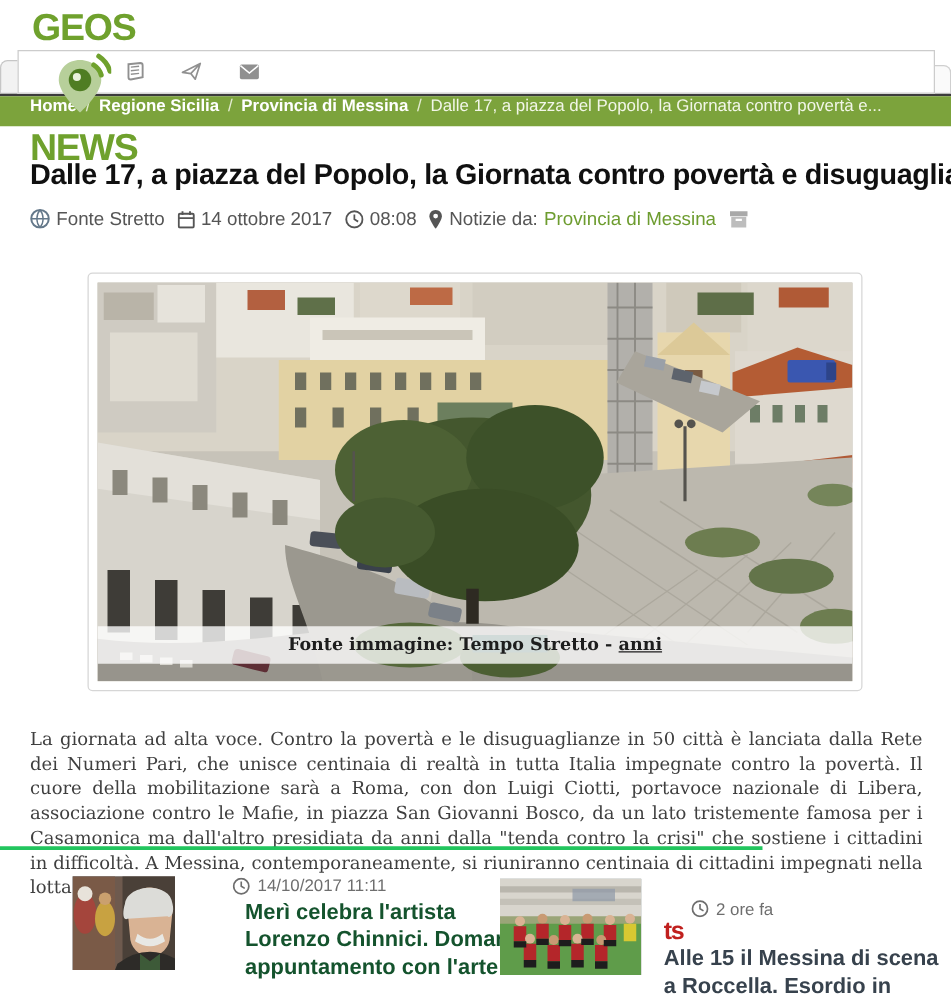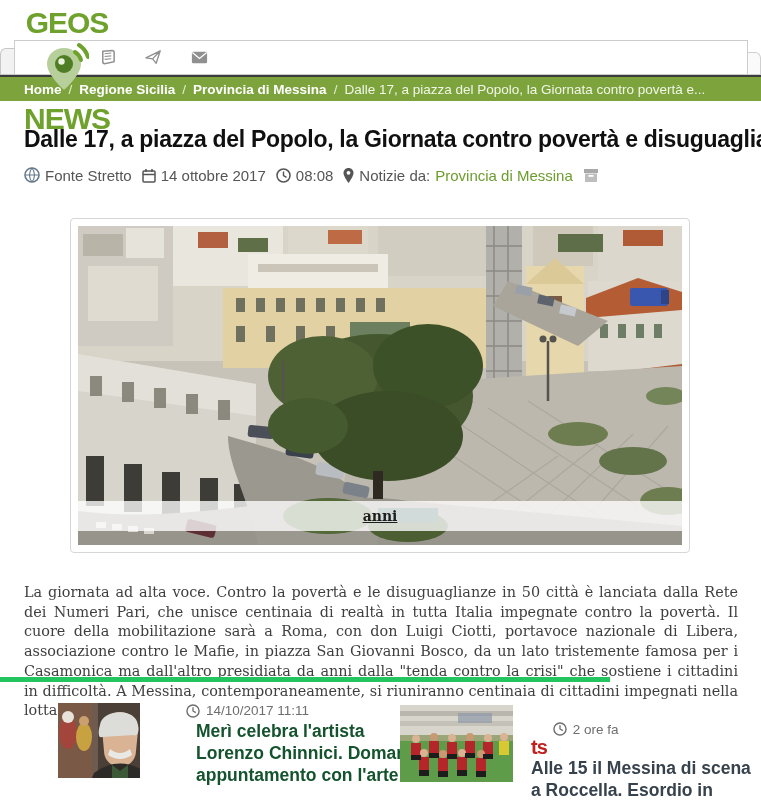--- a/index.html
+++ b/index.html
@@ -24,21 +24,21 @@
   .toolbar { position:absolute; left:14px; top:40px; width:734px; height:35px;
     background:#fff; border:1px solid #cccccc; display:flex; align-items:center;
     padding-left:38px; gap:29px; z-index:2; }
   .tool-icon { width:17px; height:17px; display:inline-flex; align-items:center;
     justify-content:center; cursor:pointer; }
 
   
   .dark-rule { position:absolute; left:0; top:75px; width:761px; height:2px;
     background:#3c3c3c; }
   .breadcrumb { position:absolute; left:0; top:77px; width:761px; height:24px;
-    display:flex; align-items:center; padding:0 10px 0 24px;
+    display:flex; align-items:flex-start; padding:0 10px 0 24px;
     font-size:13.5px; color:#fff; white-space:nowrap; overflow:hidden; }
   .crumb-link { font-weight:700; color:#fff; cursor:pointer; }
   .crumb-sep { margin:0 7px; color:#e4ecd2; font-weight:400; }
   .crumb-current { font-weight:400; color:#f2f6e8; }
 
   
   .article-title { position:absolute; left:24px; top:126px; width:715px;
     font-size:23px; font-weight:800; color:#101010; letter-spacing:-0.3px;
     white-space:nowrap; }
   .meta-row { position:absolute; left:24px; top:165px; width:715px; height:20px;
@@ -58,21 +58,21 @@
     font-size:14px; color:#1d1d1d; gap:5px; }
   .photo-caption a { color:#1d1d1d; text-decoration:underline; cursor:pointer; }
 
   
   .article-body { position:absolute; left:24px; top:583px; width:714px;
     font-family:"DejaVu Serif", serif; font-size:14.4px; line-height:1.37;
     color:#3f3f3f; text-align:justify; }
 
   
   .related { position:absolute; left:0; top:677px; width:610px; height:124px;
-    border-top:5px solid #22c55e; }
+    border-top:3px solid #22c55e; }
   .card { position:absolute; top:21px; display:flex; }
   .card-left { left:58px; width:335px; }
   .card-right { left:400px; width:355px; }
   .thumb { flex:0 0 auto; overflow:hidden; cursor:pointer; background:#888; }
   .thumb-painter { width:82px; height:75px; margin-top:0; }
   .thumb-team { width:113px; height:77px; margin-top:2px; }
   .card-text { margin-left:18px; }
   .card-meta { display:flex; align-items:center; gap:6px; font-size:13.5px;
     color:#6e6e6e; margin-bottom:2px; }
   .card-left .card-meta { margin-left:28px; }
@@ -328,20 +328,21 @@
         <ellipse cx="250" cy="290" rx="45" ry="18" fill="#55683a"></ellipse>
         <ellipse cx="330" cy="300" rx="40" ry="16" fill="#4c5f33"></ellipse>
         <rect x="300" y="282" width="60" height="14" fill="#2f5e55"></rect>
 
         <line x1="470" y1="115" x2="470" y2="175" stroke="#55534e" stroke-width="2.5"></line>
         <circle cx="465" cy="113" r="3.5" fill="#55534e"></circle>
           <circle cx="475" cy="113" r="3.5" fill="#55534e"></circle>
         <line x1="205" y1="135" x2="205" y2="175" stroke="#55534e" stroke-width="2"></line>
       </svg>
       <div class="photo-caption">
+        <span>Fonte immagine: Tempo Stretto -</span>
         <a>anni</a>
       </div>
     </div>
   </figure>
 
   <p class="article-body">La giornata ad alta voce. Contro la povertà e le disuguaglianze in 50 città è lanciata dalla Rete dei Numeri Pari, che unisce centinaia di realtà in tutta Italia impegnate contro la povertà. Il cuore della mobilitazione sarà a Roma, con don Luigi Ciotti, portavoce nazionale di Libera, associazione contro le Mafie, in piazza San Giovanni Bosco, da un lato tristemente famosa per i Casamonica ma dall'altro presidiata da anni dalla "tenda contro la crisi" che sostiene i cittadini in difficoltà. A Messina, contemporaneamente, si riuniranno centinaia di cittadini impegnati nella lotta socia...</p>
 
   <div class="related">
 
     <div class="card card-left">

